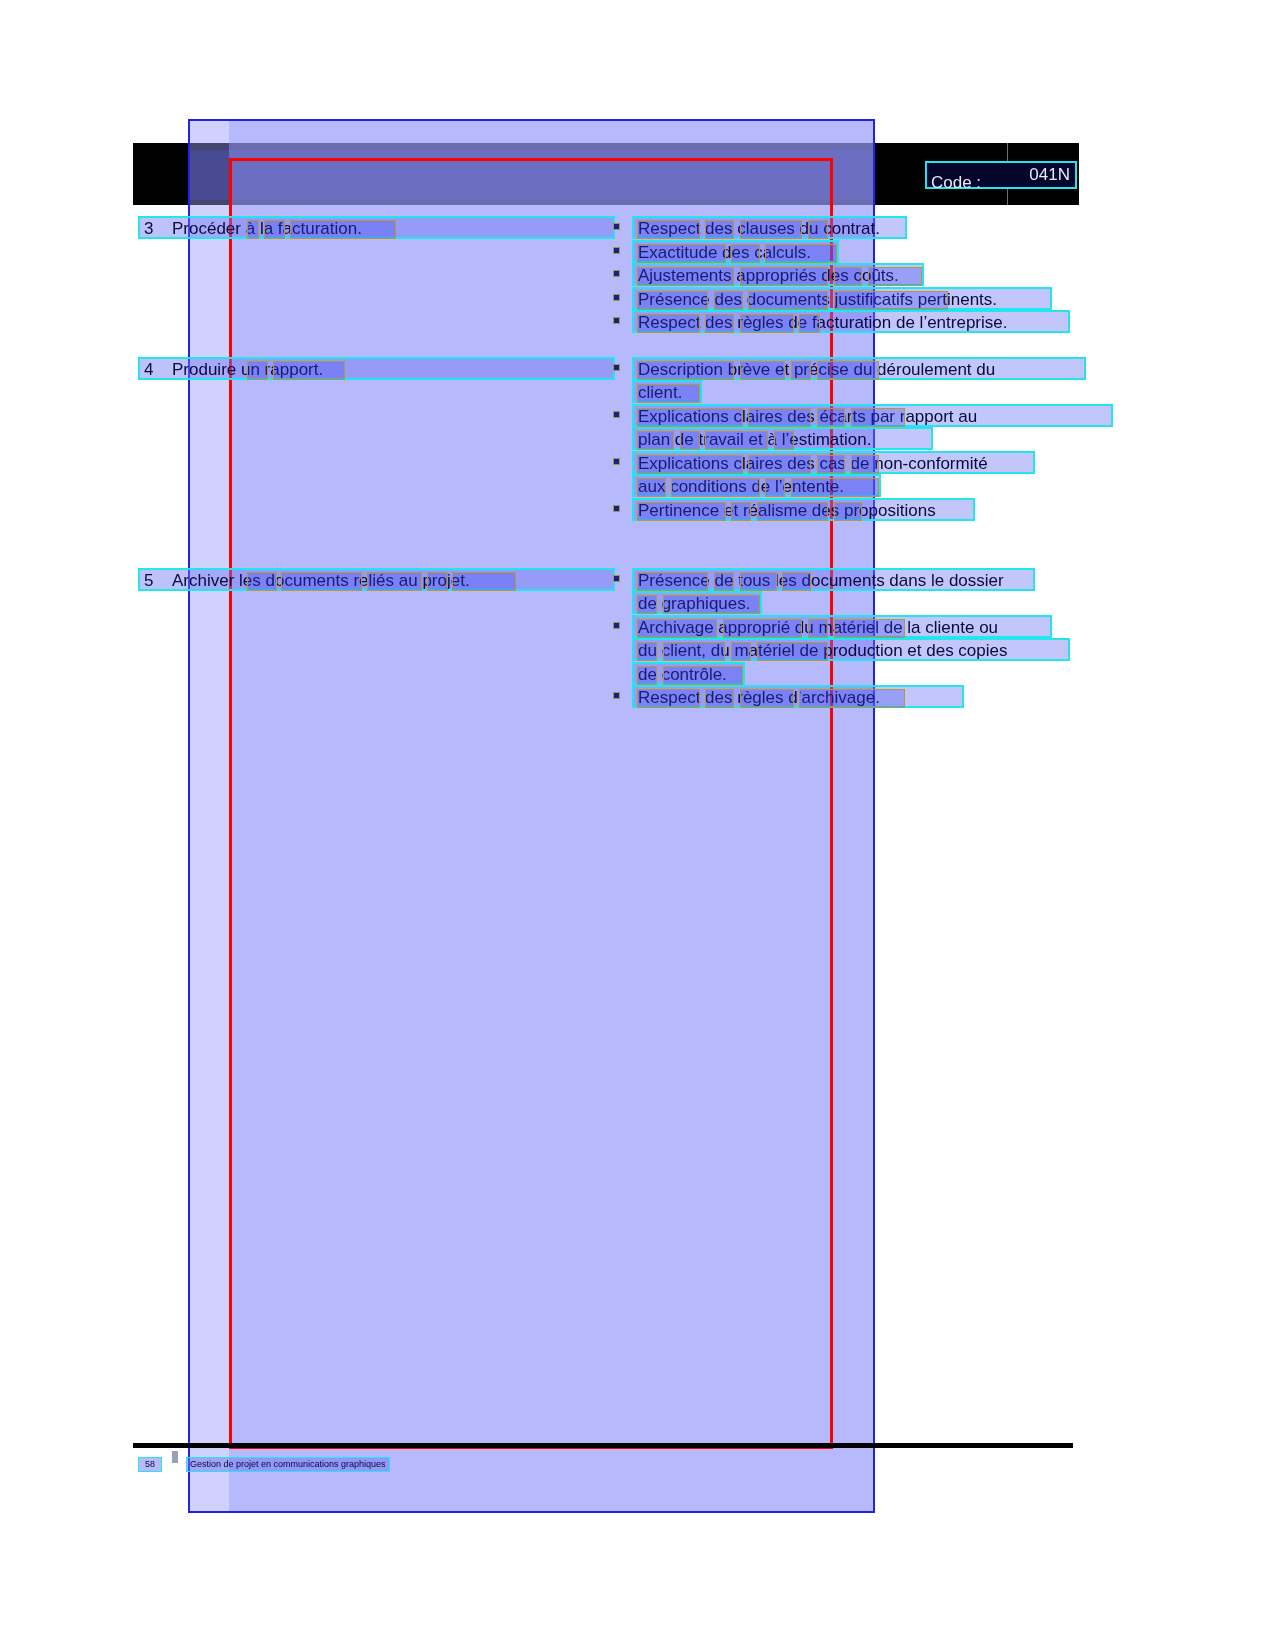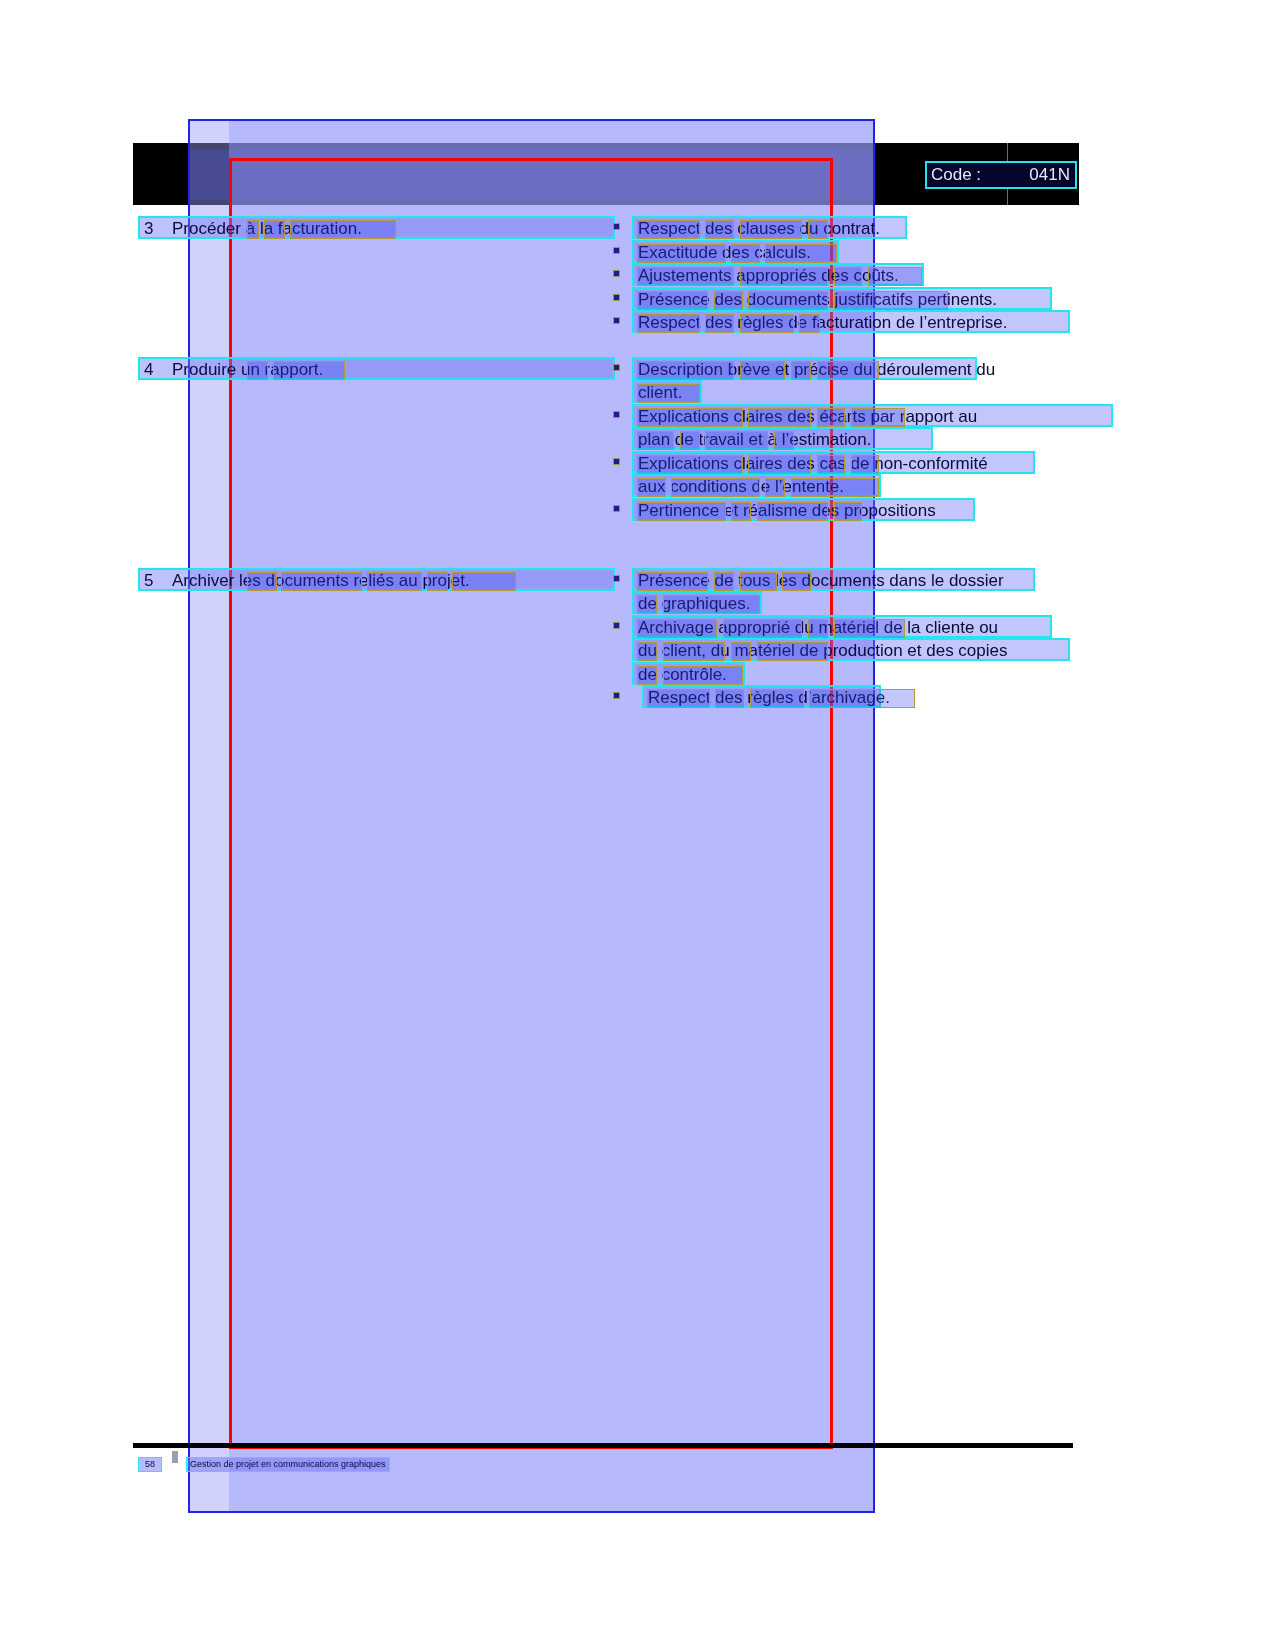--- a/index.html
+++ b/index.html
@@ -6,21 +6,21 @@
   body{width:1275px;height:1651px;position:relative;font-family:"Liberation Sans",sans-serif;overflow:hidden;}
 
   
   #page{position:absolute;inset:0;background:#ffffff;}
 
   
   .header-band{position:absolute;left:133px;top:143px;width:946px;height:62px;background:#000000;}
   .header-inner{position:absolute;left:190px;top:150px;width:684px;height:50px;background:#0a0a3c;}
   .code-box{position:absolute;left:925px;top:161px;width:148px;height:24px;border:2px solid #23e5f0;background:#06062c;
             color:#e8e8ff;font-size:17px;line-height:24px;white-space:nowrap;}
-  .code-label{position:absolute;left:4px;top:0;}
+  .code-label{position:absolute;left:4px;top:8px;}
   .code-value{position:absolute;right:5px;top:0;}
   .header-tick{position:absolute;left:1007px;top:143px;width:1px;height:62px;background:#6b6b7a;}
 
   
   .region-blue{position:absolute;left:188px;top:119px;width:687px;height:1394px;
                border:2px solid #2323e8;background:rgba(150,155,250,0.45);box-sizing:border-box;}
   .region-blue-inner{position:absolute;left:229px;top:119px;width:646px;height:1394px;
                background:rgba(150,155,250,0.45);}
   .region-red{position:absolute;left:229px;top:158px;width:604px;height:1291px;
               border:3px solid #ff0000;background:transparent;box-sizing:border-box;}
@@ -129,21 +129,21 @@
         </div>
       </div>
       <div class="task" style="top: 356.5px;">
         <span class="task-num">4</span>
         <span class="task-txt">Produire un rapport.</span>
         <div class="wbox" style="left: 106.95px; width: 21.1px; top: 2px;"></div>
         <div class="wbox" style="left: 132.6px; width: 72.4px; top: 2px;"></div>
       </div>
       <div class="crit" style="top: 356.5px; width: 640px; height: 23px;">
         <div class="bullet"></div>
-        <div class="lbox" style="width: 345px; text-align: center;">
+        <div class="lbox" style="width: 454px; text-align: center;">
           <span class="ltxt">Description brève et précise du déroulement du</span>
           <div class="wbox" style="left: 3px; width: 97.05px;"></div>
           <div class="wbox" style="left: 105.6px; width: 45.75px;"></div>
           <div class="wbox" style="left: 156.9px; width: 20.1px;"></div>
           <div class="wbox" style="left: 182.55px; width: 62.85px;"></div>
         </div>
       </div>
       <div class="crit" style="top: 380px; width: 640px; height: 23px;">
         <div class="lbox" style="width: 69.85px;">
           <span class="ltxt">client.</span>
@@ -245,21 +245,21 @@
       </div>
       <div class="crit" style="top: 661.5px; width: 640px; height: 23px;">
         <div class="lbox" style="width: 112.6px;">
           <span class="ltxt">de contrôle.</span>
           <div class="wbox" style="left: 3px; width: 20.1px;"></div>
           <div class="wbox" style="left: 28.65px; width: 79.95px;"></div>
         </div>
       </div>
       <div class="crit" style="top: 685px; width: 640px; height: 23px;">
         <div class="bullet"></div>
-        <div class="lbox" style="width: 239px; margin-left: 10px;">
+        <div class="lbox" style="width: 332px;">
           <span class="ltxt">Respect des règles d’archivage.</span>
           <div class="wbox" style="left: 3px; width: 62.85px;"></div>
           <div class="wbox" style="left: 71.4px; width: 28.65px;"></div>
           <div class="wbox" style="left: 105.6px; width: 54.3px;"></div>
           <div class="wbox" style="left: 165.45px; width: 105.6px;"></div>
         </div>
       </div>
     </div>
 
   <div class="footer-rule"></div>

